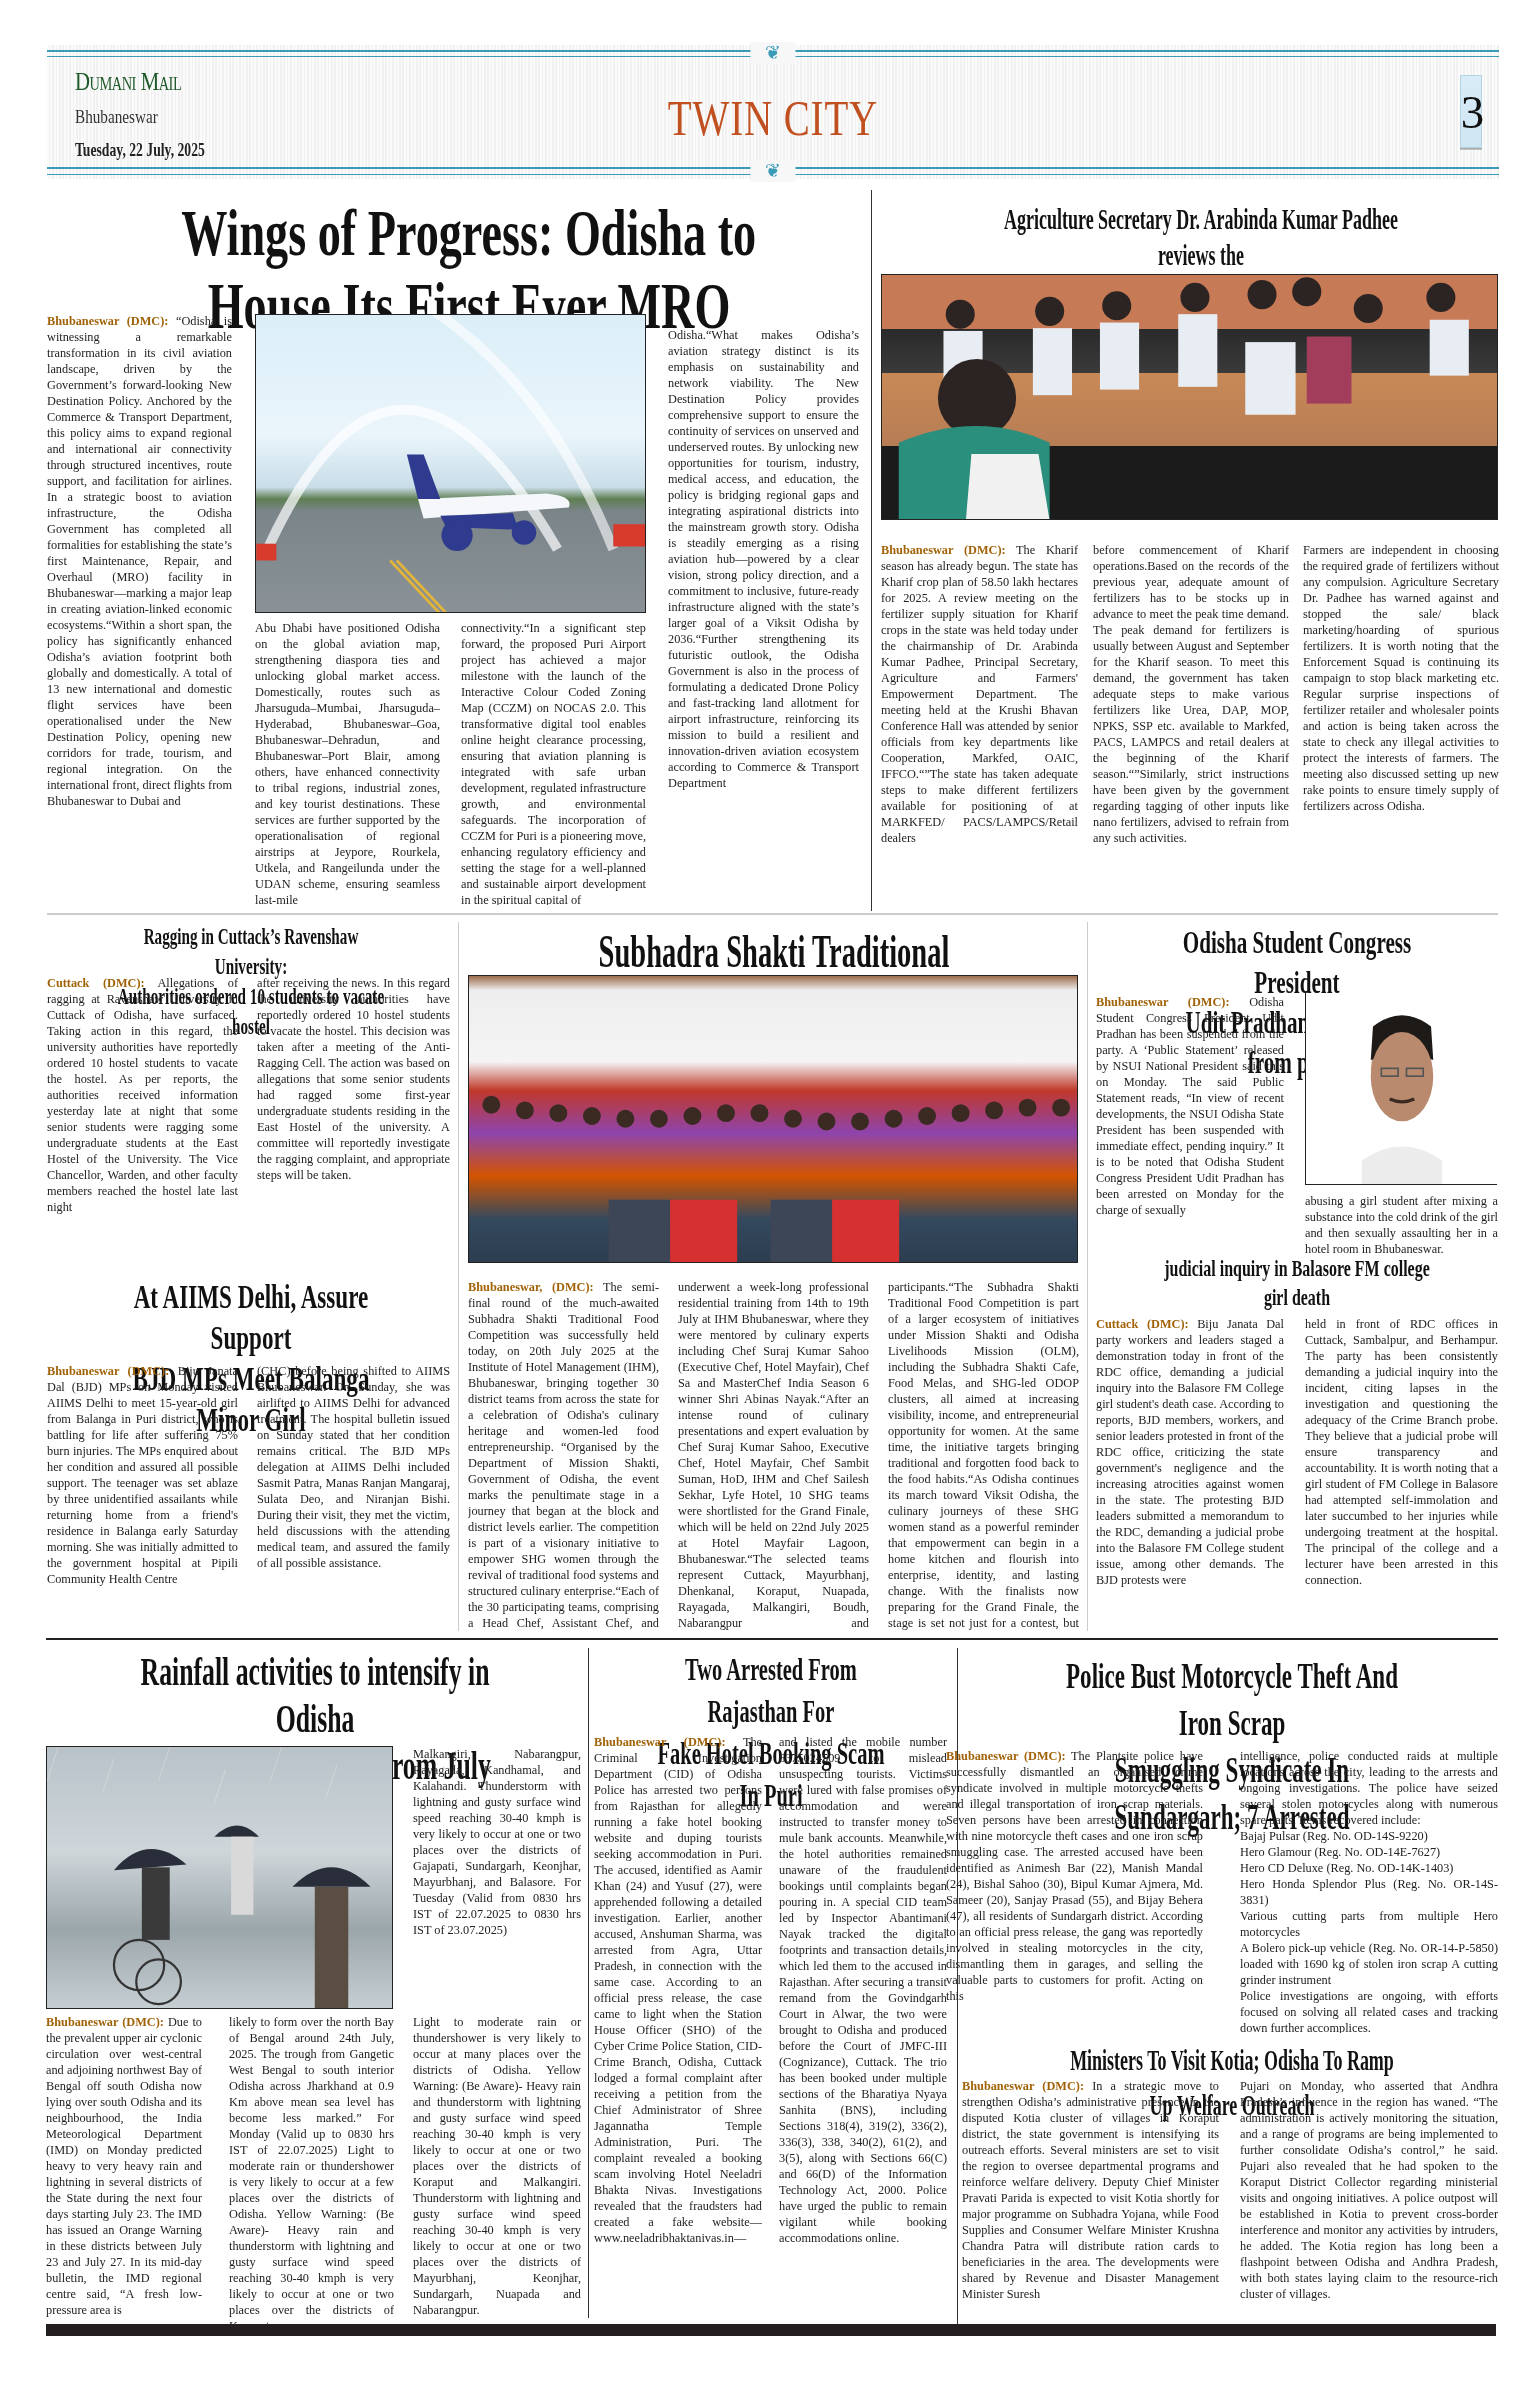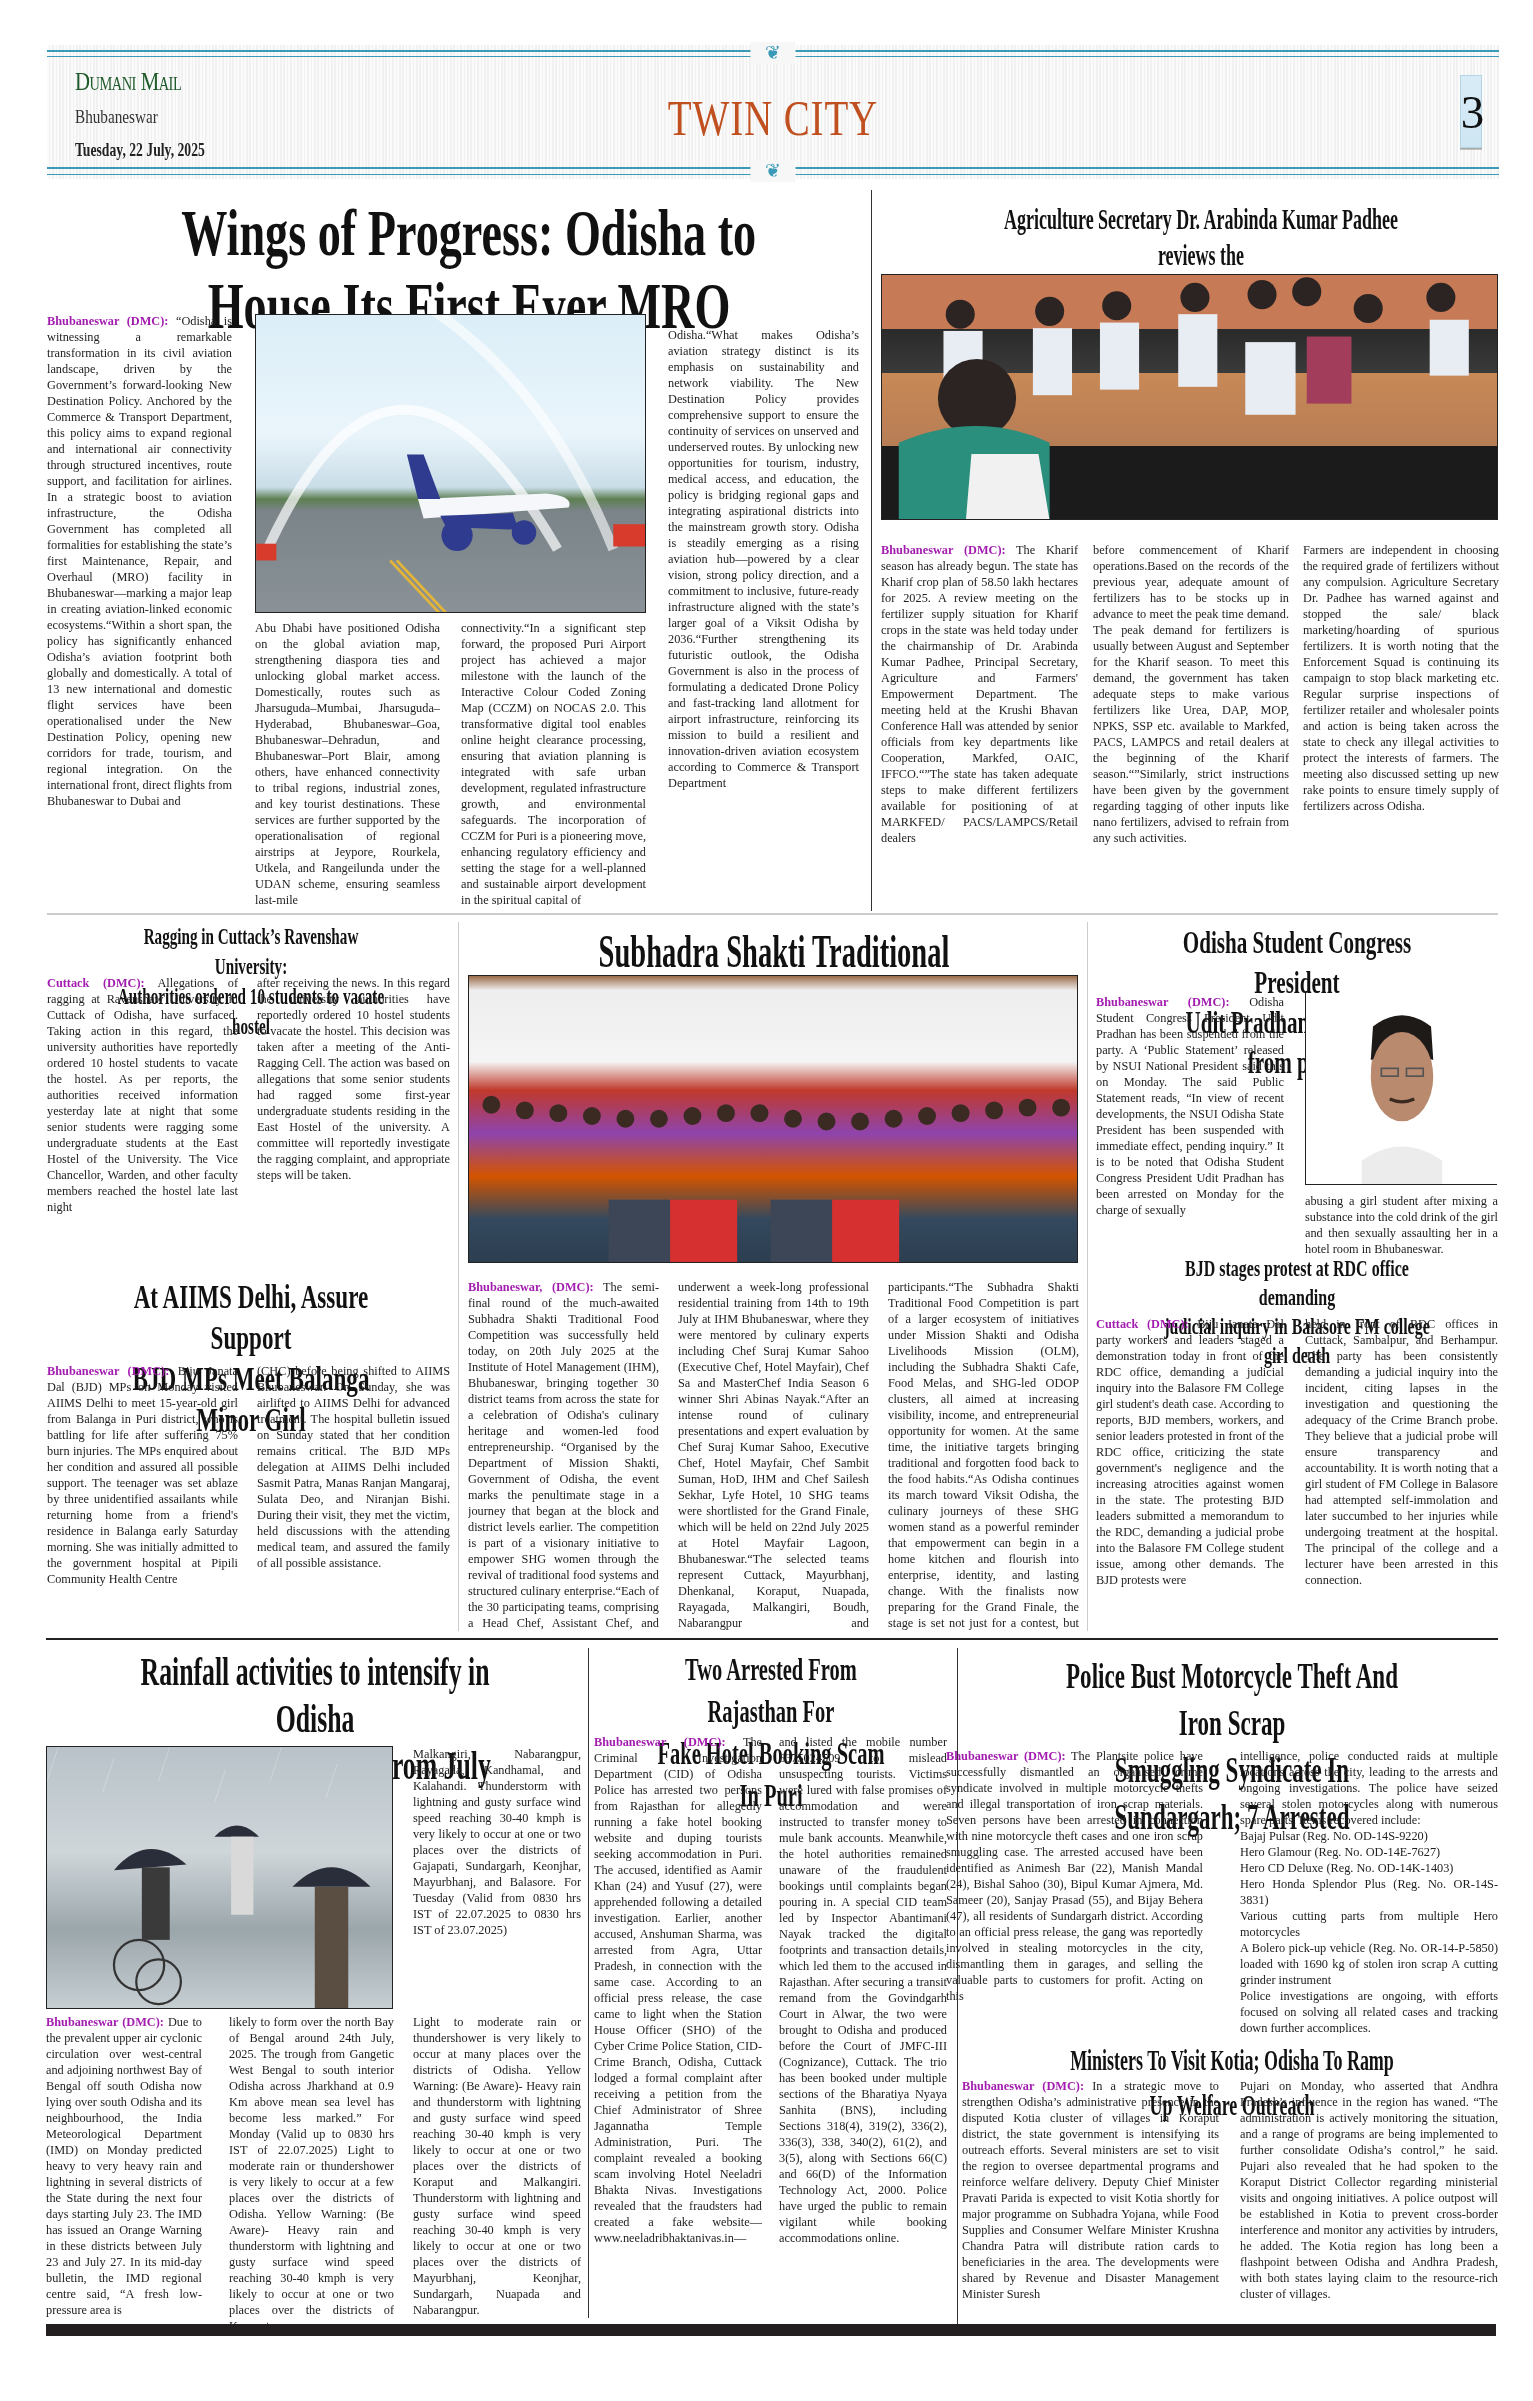--- a/index.html
+++ b/index.html
@@ -14,21 +14,21 @@
 .mh-orn.top{top:-3.4px}.mh-orn.bot{bottom:-3.4px}
 .paper-name{position:absolute;left:28px;top:22.3px;font-size:26px;color:#1f5a2a;letter-spacing:-0.6px;font-variant:small-caps;transform:scaleX(.8);transform-origin:left}
 .paper-city{position:absolute;left:28px;top:61px;font-size:19px;color:#333;transform:scaleX(.8);transform-origin:left}
 .paper-date{position:absolute;left:28px;top:94px;font-size:19px;font-weight:bold;color:#222;transform:scaleX(.72);transform-origin:left}
 .section-title{position:absolute;left:0;right:0;top:44px;text-align:center;font-size:50px;color:#c0501f;letter-spacing:1.1px;transform:scaleX(.78)}
 .page-num{position:absolute;right:17px;top:30px;width:22.3px;height:73px;background:linear-gradient(#d8ecf7,#cfe6f3);border:0.6px solid #b5d4e3;box-shadow:0 1.7px 0 #aaa;font-size:47px;line-height:73px;text-align:center;color:#111}
 
 .hl{font-weight:bold;color:#111;text-align:center;line-height:1.1}
 .cond{display:inline-block;transform:scaleX(.7)}
 .body-text{font-size:12.3px;line-height:16px;text-align:justify;color:#222}
-.body-text b{color:#a21caf}
+.body-text b{color:#a16207}
 .col{position:absolute;overflow:hidden}
 .divider-v{position:absolute;width:1.1px;background:#333}
 .divider-h{position:absolute;height:2.2px;background:#222}
 .photo{position:absolute;border:1.1px solid #222;overflow:hidden}
 
 .plane-img{background:linear-gradient(#dbeef8 0%,#eaf5fb 40%,#c9dde8 58%,#5e7f52 62%,#7a8489 66%,#8a9297 100%)}
 .meeting-img{background:linear-gradient(#c77a56 0%,#c77a56 22%,#2a2a2a 22%,#3a3a3a 40%,#c88956 40%,#b77d55 70%,#1b1b1b 70%)}
 .food-img{background:linear-gradient(#9b6b4a 0%,#eeeeee 5%,#f4f4f4 30%,#c0392b 40%,#8e44ad 55%,#d35400 70%,#34495e 85%,#2c3e50 100%)}
 .portrait-img{background:radial-gradient(ellipse at 50% 40%,#b98a6e 0 22%,#fff 23%)}
 .rain-img{background:linear-gradient(#b8c2c8,#cfd6da 40%,#9ba6ab 70%,#c6ced2)}
@@ -227,21 +227,20 @@
       <path d="M100 300 Q172 250 244 300 L244 344 L100 344 Z" fill="#ececec"></path>
     </svg>
   </div>
   <div class="col body-text" style="left:1305px;top:1193px;width:193px;height:61px">
     <span>abusing a girl student after mixing a substance into the cold drink of the girl and then sexually assaulting her in a hotel room in Bhubaneswar.</span>
   </div>
 </section>
 
 <section>
   <div class="abs hl" style="left:1093px;top:1254px;width:408px;font-size:23.5px;line-height:29px">
-    <div><span class="cond" style="transform:scaleX(.68)">BJD stages protest at RDC office demanding</span></div>
     <div><span class="cond" style="transform:scaleX(.68)">judicial inquiry in Balasore FM college girl death</span></div>
   </div>
   <div class="col body-text" style="left:1096px;top:1316px;width:188px;height:316px">
     <b>Cuttack (DMC):</b>
     <span>Biju Janata Dal party workers and leaders staged a demonstration today in front of the RDC office, demanding a judicial inquiry into the Balasore FM College girl student's death case. According to reports, BJD members, workers, and senior leaders protested in front of the RDC office, criticizing the state government's negligence and the increasing atrocities against women in the state. The protesting BJD leaders submitted a memorandum to the RDC, demanding a judicial probe into the Balasore FM College student issue, among other demands. The BJD protests were</span>
   </div>
   <div class="col body-text" style="left:1305px;top:1316px;width:193px;height:316px">
     <span>held in front of RDC offices in Cuttack, Sambalpur, and Berhampur. The party has been consistently demanding a judicial inquiry into the incident, citing lapses in the investigation and questioning the adequacy of the Crime Branch probe. They believe that a judicial probe will ensure transparency and accountability. It is worth noting that a girl student of FM College in Balasore had attempted self-immolation and later succumbed to her injuries while undergoing treatment at the hospital. The principal of the college and a lecturer have been arrested in this connection.</span>
   </div>
 </section>

